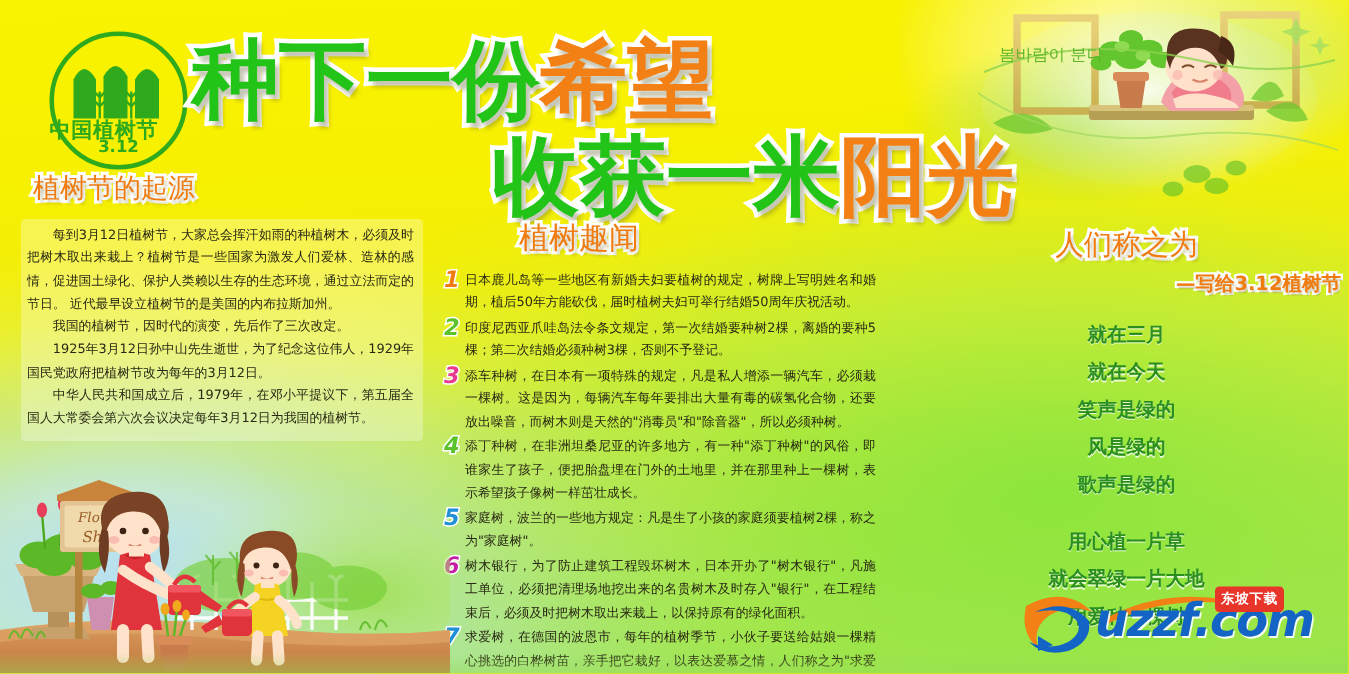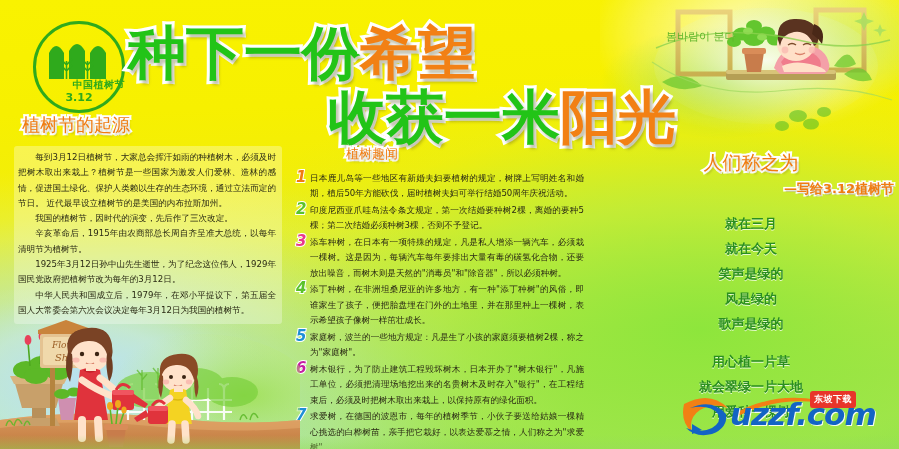--- a/index.html
+++ b/index.html
@@ -35,21 +35,21 @@
     position:absolute; left:33px; top:21px; width:92px; height:92px;
   }
   #logo .ring {
     position:absolute; inset:0; border-radius:50%;
     border:3px solid #2faa1c;
     background:rgba(255,255,255,0.0);
   }
   #logo .trees { position:absolute; left:11px; top:16px; width:70px; height:44px; }
   #logo .logo-cn {
     position:absolute; left:0; right:0; top:57px;
-    text-align:right; font-size:10px; color:#2faa1c; font-weight:bold;
+    text-align:left; font-size:14px; color:#2faa1c; font-weight:bold;
     letter-spacing:0.5px;
   }
   #logo .logo-date {
     position:absolute; left:0; right:0; top:70px;
     text-align:center; font-size:11px; color:#2faa1c; font-weight:bold;
   }
   
   #title-block { position:absolute; left:128px; top:22px; width:620px; height:130px; }
   .tline {
     font-family:"DejaVu Sans", sans-serif;
@@ -84,21 +84,21 @@
     margin-top:9px;
     background:rgba(255,255,255,0.30);
     border-radius:3px;
     padding:4px 6px 6px 4px;
     font-size:8.6px; line-height:1.78; color:#2a2a14;
     text-align:justify;
   }
   #left-body p { text-indent:2em; margin:0; }
   
   #col-mid { position:absolute; left:296px; top:145px; width:288px; }
-  #mid-head { font-size:13px; color:#f07c10; margin-left:2px;padding-left:48px; }
+  #mid-head { font-size:20px; color:#f07c10; margin-left:2px;padding-left:48px; }
   #mid-body { margin-top:8px; font-size:8.6px; line-height:1.8; color:#2a2a14; }
   .fact { display:flex; align-items:flex-start; margin-bottom:1px; text-align:justify; }
   .fnum {
     flex:0 0 auto; width:13px; font-size:15px; font-weight:bold; line-height:1;
     margin-right:1px; margin-top:-1px;
     font-style:italic;
     -webkit-text-stroke:2px #ffffff; paint-order:stroke fill;
   }
   .ftxt { flex:1 1 auto; }
   
@@ -237,21 +237,20 @@
       <path d="M216 8 l3 7 7 2 -7 3 -3 7 -3 -7 -7 -3 7 -2z"></path>
       <path d="M232 20 l2 5 5 1 -5 2 -2 5 -2 -5 -5 -2 5 -1z"></path>
     </g>
   </svg>
 
   <div id="col-left">
     <div id="left-head" class="panel-title">植树节的起源</div>
     <div id="left-body">
       <p>每到3月12日植树节，大家总会挥汗如雨的种植树木，必须及时把树木取出来栽上？植树节是一些国家为激发人们爱林、造林的感情，促进国土绿化、保护人类赖以生存的生态环境，通过立法而定的节日。 近代最早设立植树节的是美国的内布拉斯加州。</p>
       <p>我国的植树节，因时代的演变，先后作了三次改定。</p>
-      <p>辛亥革命后，1915年由农商部总长周自齐呈准大总统，以每年清明节为植树节。</p>
       <p>1925年3月12日孙中山先生逝世，为了纪念这位伟人，1929年国民党政府把植树节改为每年的3月12日。</p>
       <p>中华人民共和国成立后，1979年，在邓小平提议下，第五届全国人大常委会第六次会议决定每年3月12日为我国的植树节。</p>
     </div>
   </div>
 
   <div id="col-mid">
     <div id="mid-head" class="panel-title">植树趣闻</div>
     <div id="mid-body">
       <div class="fact">
         <div class="fnum" style="color: rgb(240, 124, 16);">1</div>

